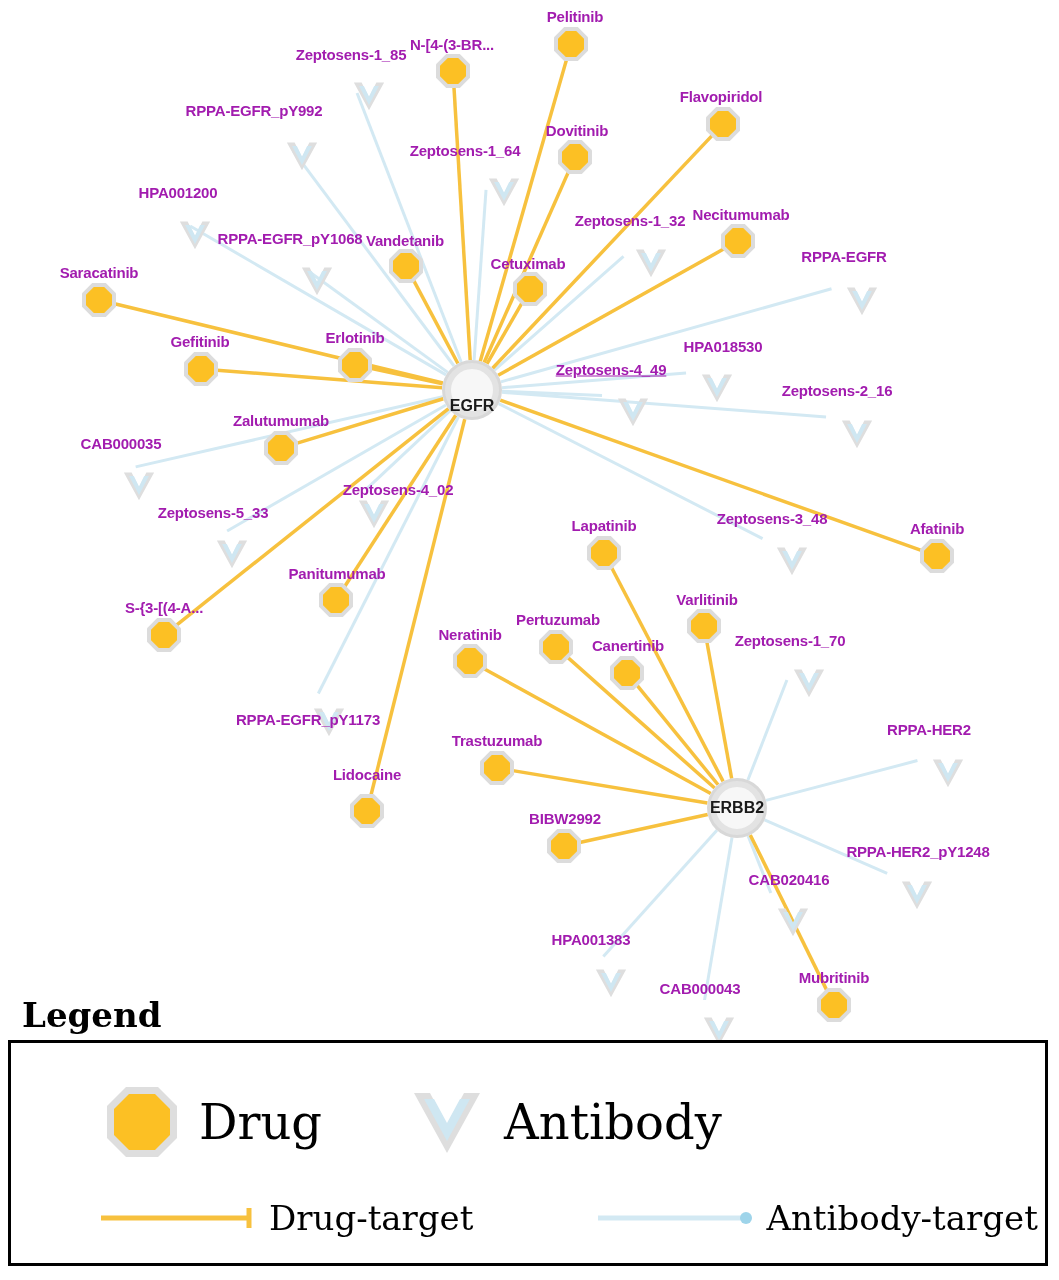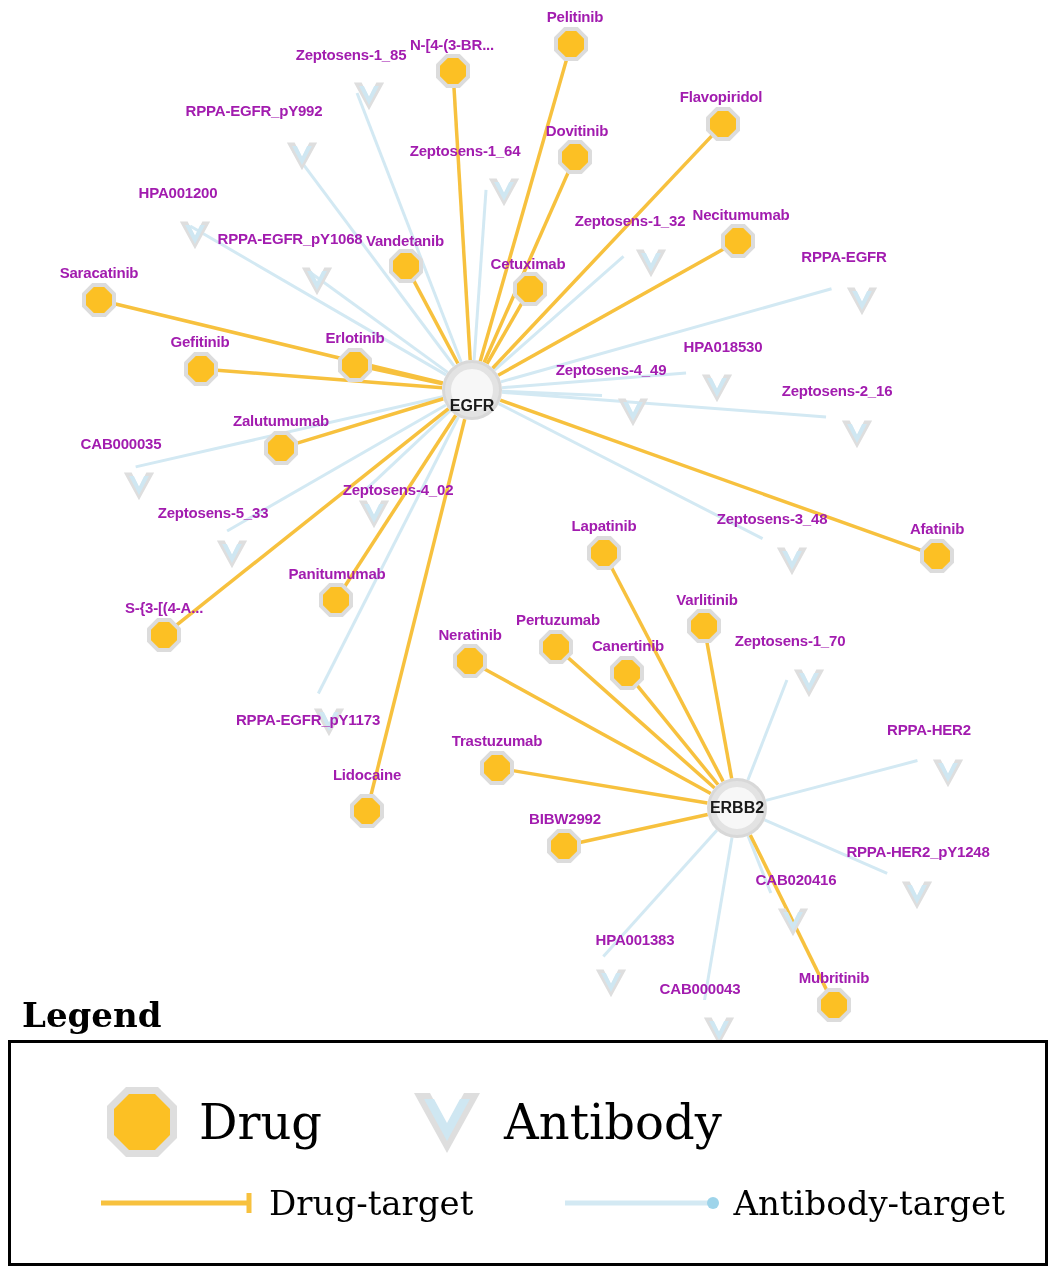--- a/index.html
+++ b/index.html
@@ -110,21 +110,22 @@
     font-size: 48px;
     color: #000;
   }
   .legend-row2 {
     position: absolute;
     top: 140px;
     left: 0;
     width: 100%;
     height: 70px;
     display: flex;
-    align-items: flex-start;
+    align-items: center;
+    gap: 33px;
   }
   .legend-edge-text {
     font-family: "DejaVu Serif", serif;
     font-size: 34px;
     color: #000;
   }
 </style>
 </head>
 <body>
 
@@ -231,21 +232,21 @@
           <path d="M16 14 L39 58 L62 14 L51 14 L39 38 L27 14 Z" fill="#cfe7f2"></path>
         </svg>
       </div>
       <div class="node-label" style="left: 723px; top: 346px;">HPA018530</div>
       <div class="node" style="left: 616px; top: 396px;">
         <svg class="ab-shape" viewBox="0 0 78 74">
           <path d="M4 6 L39 70 L74 6 L56 6 L39 40 L22 6 Z" fill="#dedede"></path>
           <path d="M16 14 L39 58 L62 14 L51 14 L39 38 L27 14 Z" fill="#cfe7f2"></path>
         </svg>
       </div>
-      <div class="node-label" style="left: 611px; top: 369px;">Zeptosens-4_49</div>
+      <div class="node-label" style="left: 611px; top: 369px; text-decoration: underline;">Zeptosens-4_49</div>
       <div class="node" style="left: 840px; top: 418px;">
         <svg class="ab-shape" viewBox="0 0 78 74">
           <path d="M4 6 L39 70 L74 6 L56 6 L39 40 L22 6 Z" fill="#dedede"></path>
           <path d="M16 14 L39 58 L62 14 L51 14 L39 38 L27 14 Z" fill="#cfe7f2"></path>
         </svg>
       </div>
       <div class="node-label" style="left: 837px; top: 390px;">Zeptosens-2_16</div>
       <div class="node" style="left: 122px; top: 470px;">
         <svg class="ab-shape" viewBox="0 0 78 74">
           <path d="M4 6 L39 70 L74 6 L56 6 L39 40 L22 6 Z" fill="#dedede"></path>
@@ -301,28 +302,28 @@
           <path d="M16 14 L39 58 L62 14 L51 14 L39 38 L27 14 Z" fill="#cfe7f2"></path>
         </svg>
       </div>
       <div class="node-label" style="left: 918px; top: 851px;">RPPA-HER2_pY1248</div>
       <div class="node" style="left: 776px; top: 906px;">
         <svg class="ab-shape" viewBox="0 0 78 74">
           <path d="M4 6 L39 70 L74 6 L56 6 L39 40 L22 6 Z" fill="#dedede"></path>
           <path d="M16 14 L39 58 L62 14 L51 14 L39 38 L27 14 Z" fill="#cfe7f2"></path>
         </svg>
       </div>
-      <div class="node-label" style="left: 789px; top: 879px; margin-left: 7px;">CAB020416</div>
+      <div class="node-label" style="left: 789px; top: 879px;">CAB020416</div>
       <div class="node" style="left: 594px; top: 967px;">
         <svg class="ab-shape" viewBox="0 0 78 74">
           <path d="M4 6 L39 70 L74 6 L56 6 L39 40 L22 6 Z" fill="#dedede"></path>
           <path d="M16 14 L39 58 L62 14 L51 14 L39 38 L27 14 Z" fill="#cfe7f2"></path>
         </svg>
       </div>
-      <div class="node-label" style="left: 591px; top: 939px; margin-left: 44px;">HPA001383</div>
+      <div class="node-label" style="left: 591px; top: 939px;">HPA001383</div>
       <div class="node" style="left: 702px; top: 1015px;">
         <svg class="ab-shape" viewBox="0 0 78 74">
           <path d="M4 6 L39 70 L74 6 L56 6 L39 40 L22 6 Z" fill="#dedede"></path>
           <path d="M16 14 L39 58 L62 14 L51 14 L39 38 L27 14 Z" fill="#cfe7f2"></path>
         </svg>
       </div>
       <div class="node-label" style="left: 700px; top: 988px;">CAB000043</div>
       <div class="node" style="left: 571px; top: 44px;">
         <div class="drug-halo">
           <div class="drug-shape"></div>

